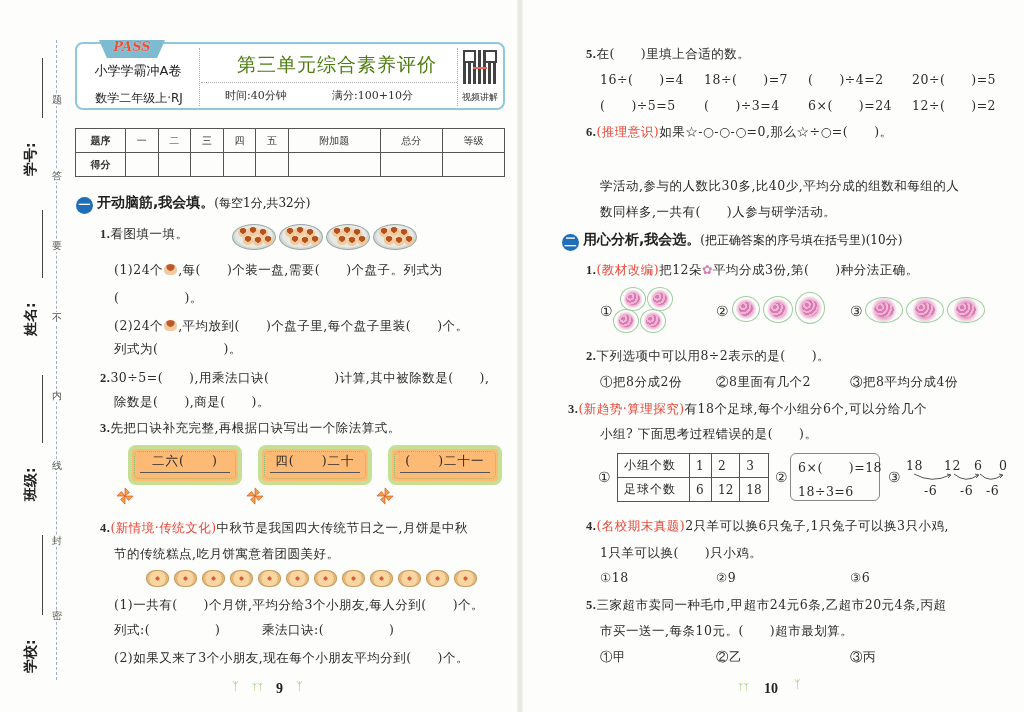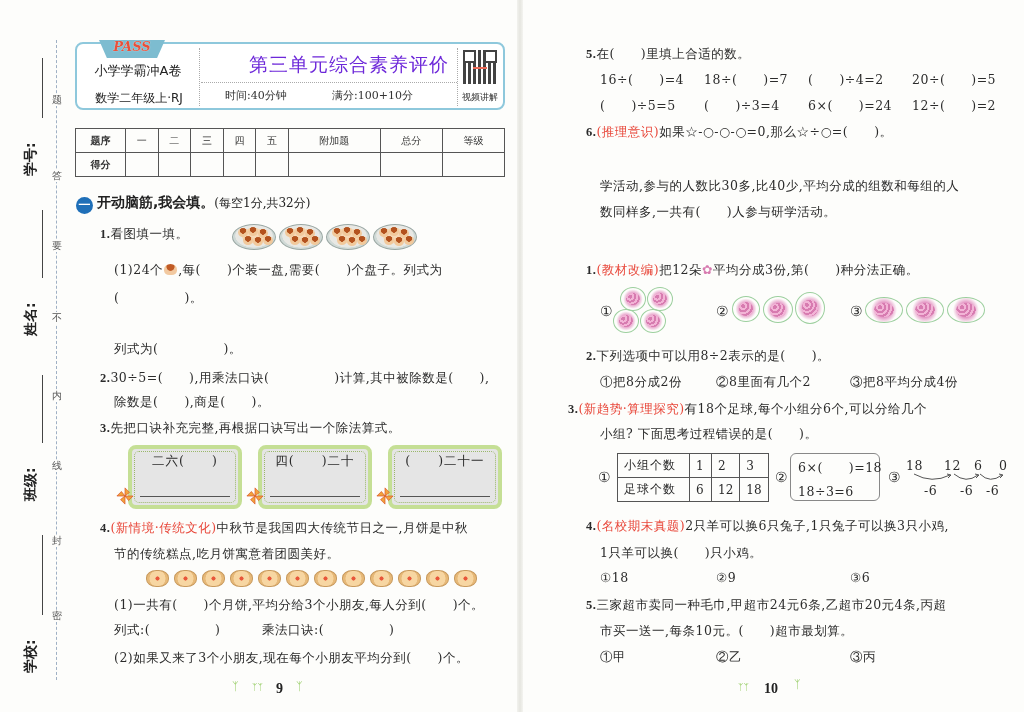--- a/index.html
+++ b/index.html
@@ -19,21 +19,21 @@
   .field-line { position: absolute; left: 20px; width: 1px; background: #444; }
 
   
   .hdr { position: absolute; left: 75px; top: 42px; width: 430px; height: 68px; border: 2px solid #8ec8dc; border-radius: 8px; background: #fff; }
   .hdr-tab { position: absolute; left: 22px; top: -4px; width: 66px; height: 18px; background: #7dbcd0; clip-path: polygon(0 0,100% 0,88% 100%,12% 100%); }
   .hdr-pass { position: absolute; left: 22px; top: -5px; width: 66px; text-align: center; font-family: "DejaVu Serif", serif; font-weight: bold; font-style: italic; font-size: 13px; color: #e8503a; text-shadow: 0 0 1px #fff; }
   .hdr-series { position: absolute; left: 8px; top: 18px; width: 106px; text-align: center; font-family: "DejaVu Sans", sans-serif; font-size: 13px; color: #222; }
   .hdr-grade { position: absolute; left: 6px; top: 46px; width: 112px; text-align: center; font-family: "DejaVu Sans", sans-serif; font-size: 12px; color: #222; }
   .hdr-vdiv { position: absolute; top: 4px; height: 58px; width: 0; border-left: 1px dotted #aaa; }
   .hdr-hdiv { position: absolute; left: 124px; top: 38px; width: 256px; border-top: 1px dotted #aaa; }
-  .hdr-title { position: absolute; left: 116px; top: 8px; width: 256px; text-align: right; font-family: "DejaVu Sans", sans-serif; font-size: 19px; color: #6d28d9; letter-spacing: 1px; }
+  .hdr-title { position: absolute; left: 132px; top: 8px; width: 256px; text-align: center; font-family: "DejaVu Sans", sans-serif; font-size: 19px; color: #4d7c0f; letter-spacing: 1px; }
   .hdr-time { position: absolute; left: 148px; top: 44px; font-size: 11px; color: #333; }
   .hdr-score { position: absolute; left: 255px; top: 44px; font-size: 11px; color: #333; }
   .qr { position: absolute; left: 386px; top: 6px; width: 34px; height: 34px; background:
         repeating-linear-gradient(90deg,#222 0 3px,#fff 3px 5px), #fff; opacity: .85; }
   .qr::before, .qr::after { content:""; position:absolute; width:9px; height:9px; border:2px solid #222; background:#fff; }
   .qr::before { left:0; top:0; } .qr::after { right:0; top:0; }
   .qr-red { position:absolute; left:10px; top:17px; width:14px; height:2px; background:#e8503a; }
   .qr-label { position: absolute; left: 380px; top: 47px; width: 46px; text-align: center; font-size: 9px; color: #333; }
 
   
@@ -49,21 +49,21 @@
   
   .ln { position: absolute; white-space: nowrap; font-size: 12.5px; color: #2b2b2b; letter-spacing: 0.5px; }
   .qn { font-weight: bold; font-family: "Liberation Serif", serif; }
   .tag { color: #e8473a; }
 
   
   .plate { position: absolute; width: 44px; height: 26px; border-radius: 50%; background: radial-gradient(ellipse at 50% 45%, #f6d9b8 0 40%, #e8e8e4 42% 62%, #cfd9d6 64%); border: 1px solid #9aa7a3; }
   .bun { position: absolute; width: 10px; height: 9px; border-radius: 50%; background: radial-gradient(circle at 50% 30%, #b3521e 0 35%, #f1c99c 40%); }
   .inline-bun { display: inline-block; width: 13px; height: 11px; border-radius: 50% 50% 40% 40%; background: radial-gradient(circle at 50% 25%, #c05a25 0 35%, #f2c9a0 42%); vertical-align: -1px; margin: 0 1px; }
 
-  .kbox { position: absolute; top: 445px; width: 114px; height: 64px; border: 4px solid #c5df95; border-radius: 8px; background: #e5e5e5; }
+  .kbox { position: absolute; top: 445px; width: 114px; height: 40px; border: 4px solid #c5df95; border-radius: 8px; background: #fdba74; }
   .kbox-inner { position: absolute; inset: 2px; border: 1px dotted #9ab86a; border-radius: 5px; }
   .kbox-text { position: absolute; top: 4px; width: 100%; text-align: center; font-size: 12.5px; letter-spacing: 1px; }
   .kbox-line { position: absolute; left: 8px; right: 8px; bottom: 8px; border-top: 1px solid #555; }
   .pinwheel { position: absolute; width: 18px; height: 18px; }
 
   .mooncake { position: absolute; top: 570px; width: 23px; height: 17px; border-radius: 45%; background: radial-gradient(circle at 50% 50%, #e8563a 0 14%, #f7d6a2 18% 60%, #e7b978 64%); border: 1px solid #c89a5e; }
 
   .flower-grp { position: absolute; border: 1px solid #9ccf9e; border-radius: 50%; background: radial-gradient(circle, #e59ac6 0 35%, transparent 60%); }
   .flower-grp::after { content:""; position:absolute; inset: 22%; border-radius: 50%; background: repeating-radial-gradient(circle at 30% 30%, #d77bb0 0 2px, #f2b4d6 2px 4px); }
 
@@ -189,20 +189,23 @@
       <div class="bun" style="left:399px;top:229px"></div>
       <div class="bun" style="left:384px;top:236px"></div>
       <div class="bun" style="left:394px;top:237px"></div>
       <div class="bun" style="left:404px;top:236px"></div>
   </div>
 
   <div class="ln" style="left:114px;top:262px">
     <span>(1)24个</span><span class="inline-bun"></span><span>,每(　　)个装一盘,需要(　　)个盘子。列式为</span>
   </div>
   <div class="ln" style="left:114px;top:290px">(　　　　　)。</div>
+  <div class="ln" style="left:114px;top:318px">
+    <span>(2)24个</span><span class="inline-bun"></span><span>,平均放到(　　)个盘子里,每个盘子里装(　　)个。</span>
+  </div>
   <div class="ln" style="left:114px;top:341px">列式为(　　　　　)。</div>
 
   <div class="ln" style="left:100px;top:370px">
     <span class="qn">2.</span><span>30÷5=(　　),用乘法口诀(　　　　　)计算,其中被除数是(　　),</span>
   </div>
   <div class="ln" style="left:114px;top:394px">除数是(　　),商是(　　)。</div>
 
   <div class="ln" style="left:100px;top:420px">
     <span class="qn">3.</span><span>先把口诀补充完整,再根据口诀写出一个除法算式。</span>
   </div>
@@ -276,20 +279,23 @@
   <div class="ln" style="left:288px;top:98px">6×(　　)=24</div>
   <div class="ln" style="left:392px;top:98px">12÷(　　)=2</div>
 
   <div class="ln" style="left:66px;top:124px">
     <span class="qn">6.</span><span class="tag">(推理意识)</span><span>如果☆-○-○-○=0,那么☆÷○=(　　)。</span>
   </div>
 
   <div class="ln" style="left:80px;top:178px">学活动,参与的人数比30多,比40少,平均分成的组数和每组的人</div>
   <div class="ln" style="left:80px;top:204px">数同样多,一共有(　　)人参与研学活动。</div>
 
+  <div class="sec" style="left:42px;top:231px">
+    <span class="sec-badge">二</span><span>用心分析,我会选。</span><span class="sec-note">(把正确答案的序号填在括号里)(10分)</span>
+  </div>
 
   <div class="ln" style="left:66px;top:262px">
     <span class="qn">1.</span><span class="tag">(教材改编)</span><span>把12朵</span><span style="color:#d77bb0">✿</span><span>平均分成3份,第(　　)种分法正确。</span>
   </div>
   <div class="ln" style="left:80px;top:303px;font-size:14px">①</div>
   <div class="flower-grp" style="left:620px;left:100px;top:287px;width:26px;height:24px"></div>
   <div class="flower-grp" style="left:127px;top:287px;width:26px;height:24px"></div>
   <div class="flower-grp" style="left:93px;top:309px;width:26px;height:24px"></div>
   <div class="flower-grp" style="left:120px;top:309px;width:26px;height:24px"></div>
 

